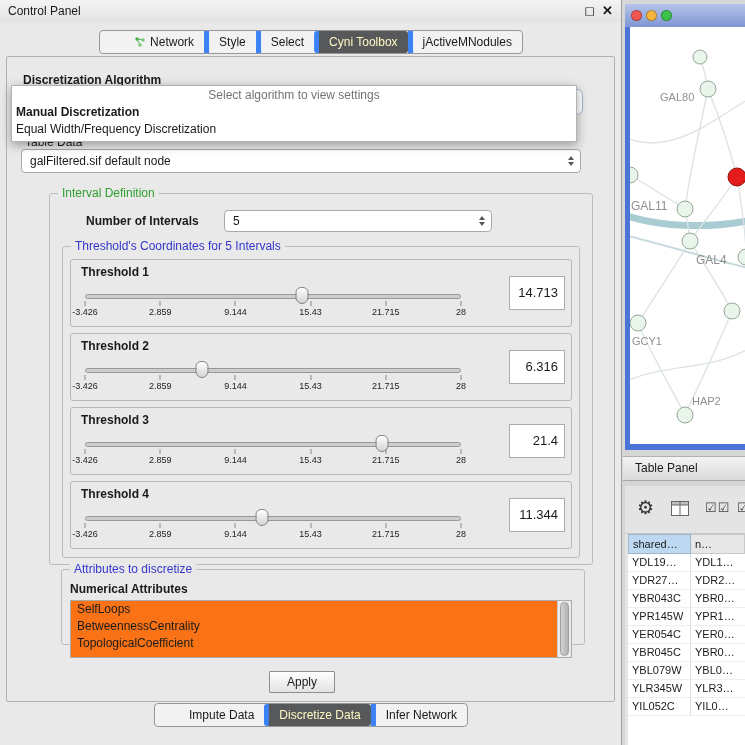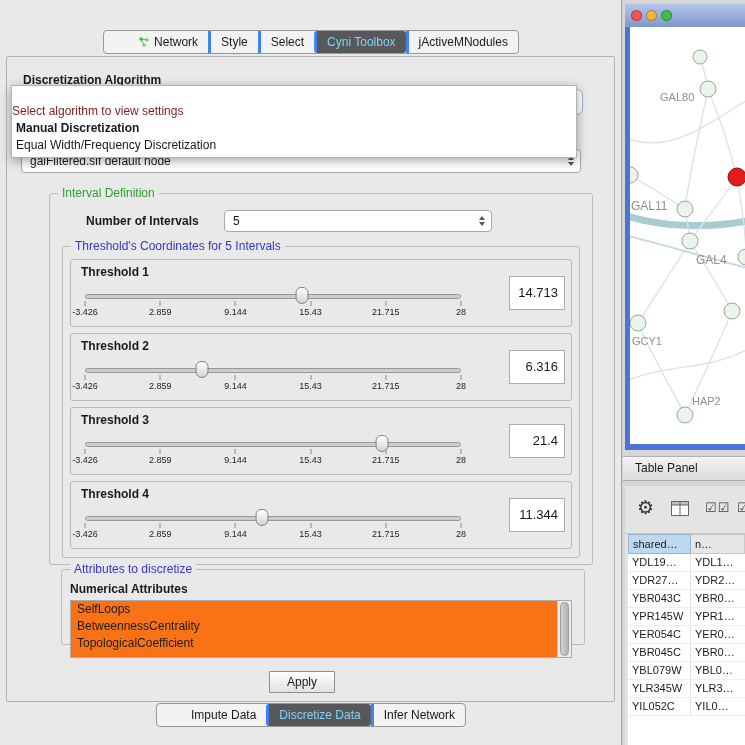--- a/index.html
+++ b/index.html
@@ -10,30 +10,30 @@
   
   .control-panel{position:absolute;left:0;top:0;width:622px;height:745px;background:#e9e9e9;border-right:1px solid #9f9f9f;}
   .cp-titlebar{position:absolute;top:0;left:0;right:0;height:22px;background:linear-gradient(#f3f3f3,#e3e3e3);}
   .cp-title{position:absolute;left:8px;top:4px;}
   .float-icon{position:absolute;right:26px;top:3px;font-size:13px;color:#222;}
   .close-icon{position:absolute;right:8px;top:3px;font-size:13px;font-weight:bold;}
 
   .top-tabs,.bottom-tabs{position:absolute;left:311px;transform:translateX(-50%);display:flex;background:#f2f2f2;border:1px solid #979797;border-radius:4px;overflow:hidden;padding-left:24px;}
   .top-tabs{top:30px;}
   .bottom-tabs{top:703px;}
-  .tab,.btab{padding:4px 10px;display:flex;align-items:center;gap:4px;border-left:3px solid #3b82f6;white-space:nowrap;cursor:default;}
+  .tab,.btab{padding:4px 10px;display:flex;align-items:center;gap:4px;border-left:5px solid #3b82f6;white-space:nowrap;cursor:default;}
   .tab:first-child,.btab:first-child{border-left:none;}
-  .tab.selected,.btab.selected{color:#7dd3fc;border-radius:3px;}
+  .tab.selected,.btab.selected{color:#fef9c3;border-radius:3px;}
 
   .cp-content{position:absolute;left:6px;top:56px;width:609px;height:646px;border:1px solid #b2b2b2;border-radius:2px;background:#e9e9e9;}
 
   .algo-group-label{position:absolute;left:16px;top:16px;font-weight:bold;z-index:5;}
   .algo-combo-behind{position:absolute;left:14px;top:32px;width:562px;height:26px;background:#fff;border:1px solid #9fb4cd;border-radius:6px;z-index:8;}
   .algo-popup{position:absolute;left:4px;top:28px;width:566px;background:#fff;border:1px solid #b3b3b3;box-shadow:0 3px 10px rgba(0,0,0,.35);z-index:30;padding:1px 0 4px;}
-  .popup-placeholder{text-align:left;color:#7f1d1d;height:16px;line-height:16px;margin-top:16px;}
+  .popup-placeholder{text-align:center;color:#737373;height:16px;line-height:16px;}
   .popup-item{padding:1px 4px;height:17px;line-height:16px;}
   .popup-item.bold{font-weight:bold;}
 
   .tabledata-label{position:absolute;left:18px;top:78px;}
   .combo{position:absolute;background:#fff;border:1px solid #a8a8a8;border-radius:4px;display:flex;align-items:center;}
   .combo-text{flex:1;padding-left:8px;white-space:nowrap;overflow:hidden;}
   .combo-arrows{width:18px;display:flex;flex-direction:column;align-items:center;justify-content:center;gap:2px;}
   .arr-up{width:0;height:0;border-left:3.5px solid transparent;border-right:3.5px solid transparent;border-bottom:4px solid #555;}
   .arr-down{width:0;height:0;border-left:3.5px solid transparent;border-right:3.5px solid transparent;border-top:4px solid #555;}
   .data-combo{left:14px;top:92px;width:560px;height:24px;}
@@ -103,20 +103,25 @@
   .rcell{font-size:11px;line-height:17px;padding-left:4px;overflow:hidden;white-space:nowrap;}
   .rcell.c1{width:63px;border-right:1px solid #e0e0e0;}
   .rcell.c2{flex:1;}
 </style>
 </head>
 <body>
 
 <div class="app">
 
   <div class="control-panel">
+    <div class="cp-titlebar">
+      <span class="cp-title">Control Panel</span>
+      <span class="float-icon">◻</span>
+      <span class="close-icon">✕</span>
+    </div>
 
     <div class="top-tabs">
       <div class="tab">
         <svg width="12" height="12" viewBox="0 0 12 12">
           <line x1="3" y1="3" x2="9" y2="4" stroke="#4caf50" stroke-width="1"></line>
           <line x1="3" y1="3" x2="6" y2="9" stroke="#4caf50" stroke-width="1"></line>
           <circle cx="3" cy="3" r="1.8" fill="#4caf50"></circle>
           <circle cx="9" cy="4" r="1.8" fill="#7fc97f"></circle>
           <circle cx="6" cy="9" r="1.8" fill="#7fc97f"></circle>
         </svg>

